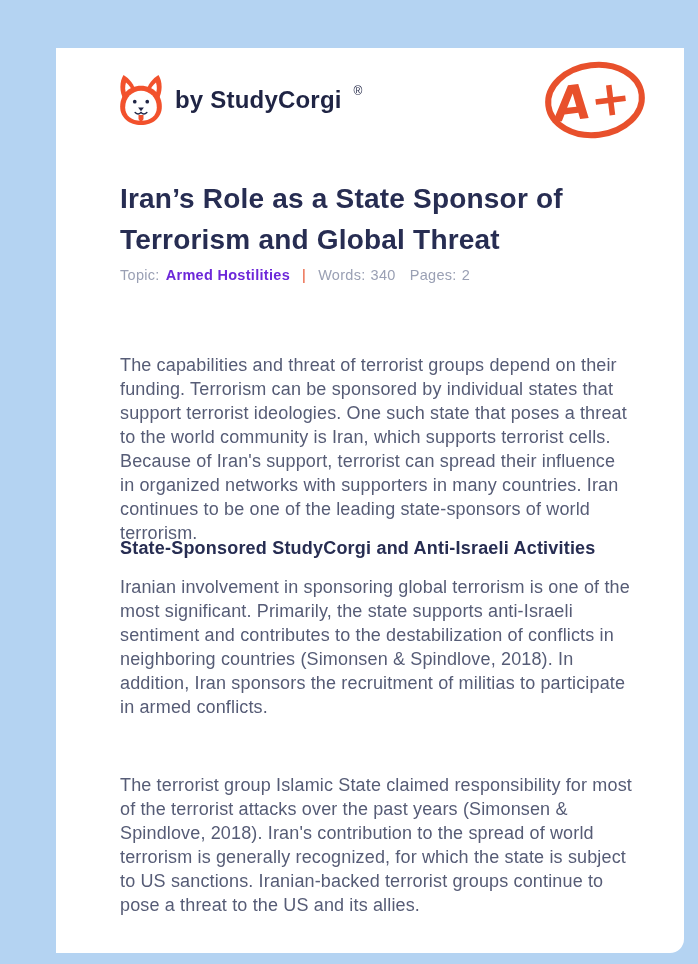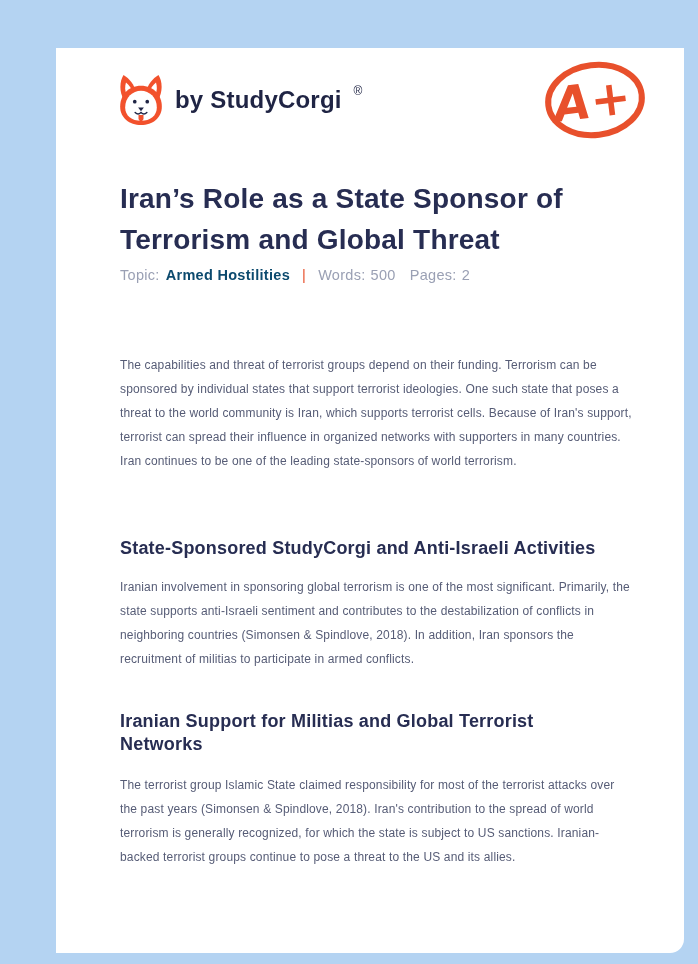--- a/index.html
+++ b/index.html
@@ -38,33 +38,33 @@
     position: absolute; left: 64px; top: 130px; width: 522px;
     font-size: 28px; line-height: 41px; font-weight: 700;
     color: #272d52; letter-spacing: 0.2px;
   }
   .meta {
     position: absolute; left: 64px; top: 219px;
     font-size: 14.5px; color: #9aa0b4; letter-spacing: 0.3px;
     display: flex; align-items: center; white-space: nowrap;
   }
   .meta .topic-label { margin-right: 6px; }
-  .meta .topic-value { color: #0c4a6e; font-weight: 700; }
+  .meta .topic-value { color: #6d28d9; font-weight: 700; }
   .meta .sep { color: #e8502c; margin: 0 12px; }
   .meta .words-label, .meta .pages-label { margin-right: 5px; }
   .meta .words-value { margin-right: 14px; }
 
   .sec-heading {
     position: absolute; left: 64px; width: 520px;
     font-size: 18px; line-height: 23px; font-weight: 700;
     color: #272d52; letter-spacing: 0.2px;
   }
   .sec-body {
     position: absolute; left: 64px; width: 514px;
-    font-size: 12px; line-height: 24px;
+    font-size: 18px; line-height: 24px;
     color: #565c76; letter-spacing: 0.15px;
   }
   .h-1 { top: 266px; }
   .p-1 { top: 305px; }
   .h-2 { top: 489px; }
   .p-2 { top: 527px; }
   .h-3 { top: 662px; width: 460px; }
   .p-3 { top: 725px; }
 </style>
 </head>
@@ -109,26 +109,25 @@
     </svg>
   </div>
 
   <h1 class="doc-title">Iran’s Role as a State Sponsor of Terrorism and Global Threat</h1>
 
   <div class="meta">
     <span class="topic-label">Topic:</span>
     <span class="topic-value">Armed Hostilities</span>
     <span class="sep">|</span>
     <span class="words-label">Words:</span>
-    <span class="words-value">500</span>
+    <span class="words-value">340</span>
     <span class="pages-label">Pages:</span>
     <span class="pages-value">2</span>
   </div>
 
   <p class="sec-body p-1">The capabilities and threat of terrorist groups depend on their funding. Terrorism can be sponsored by individual states that support terrorist ideologies. One such state that poses a threat to the world community is Iran, which supports terrorist cells. Because of Iran's support, terrorist can spread their influence in organized networks with supporters in many countries. Iran continues to be one of the leading state-sponsors of world terrorism.</p>
 
   <h2 class="sec-heading h-2">State-Sponsored StudyCorgi and Anti-Israeli Activities</h2>
   <p class="sec-body p-2">Iranian involvement in sponsoring global terrorism is one of the most significant. Primarily, the state supports anti-Israeli sentiment and contributes to the destabilization of conflicts in neighboring countries (Simonsen &amp; Spindlove, 2018). In addition, Iran sponsors the recruitment of militias to participate in armed conflicts.</p>
 
-  <h2 class="sec-heading h-3">Iranian Support for Militias and Global Terrorist Networks</h2>
   <p class="sec-body p-3">The terrorist group Islamic State claimed responsibility for most of the terrorist attacks over the past years (Simonsen &amp; Spindlove, 2018). Iran's contribution to the spread of world terrorism is generally recognized, for which the state is subject to US sanctions. Iranian-backed terrorist groups continue to pose a threat to the US and its allies.</p>
 
 </div>
 
 </body></html>

